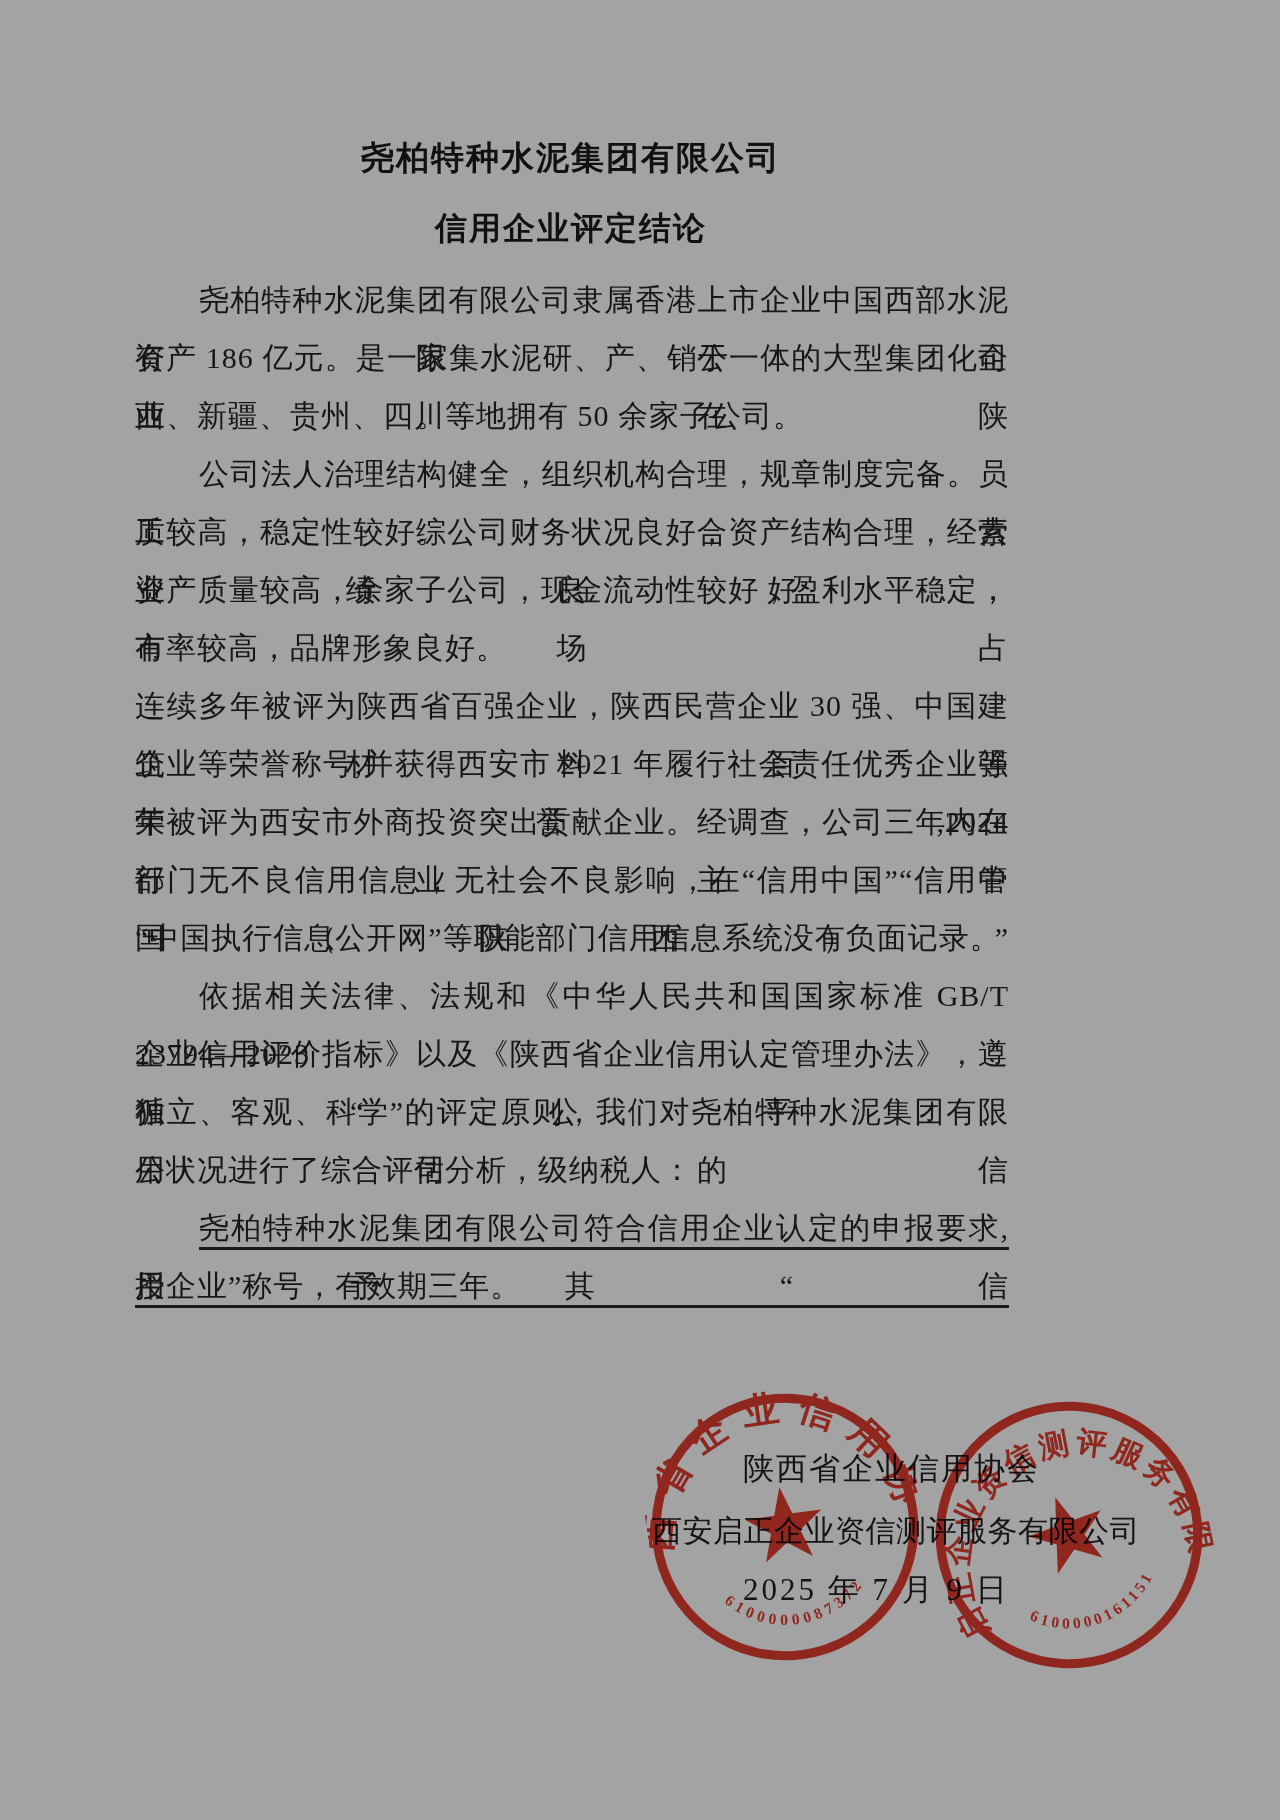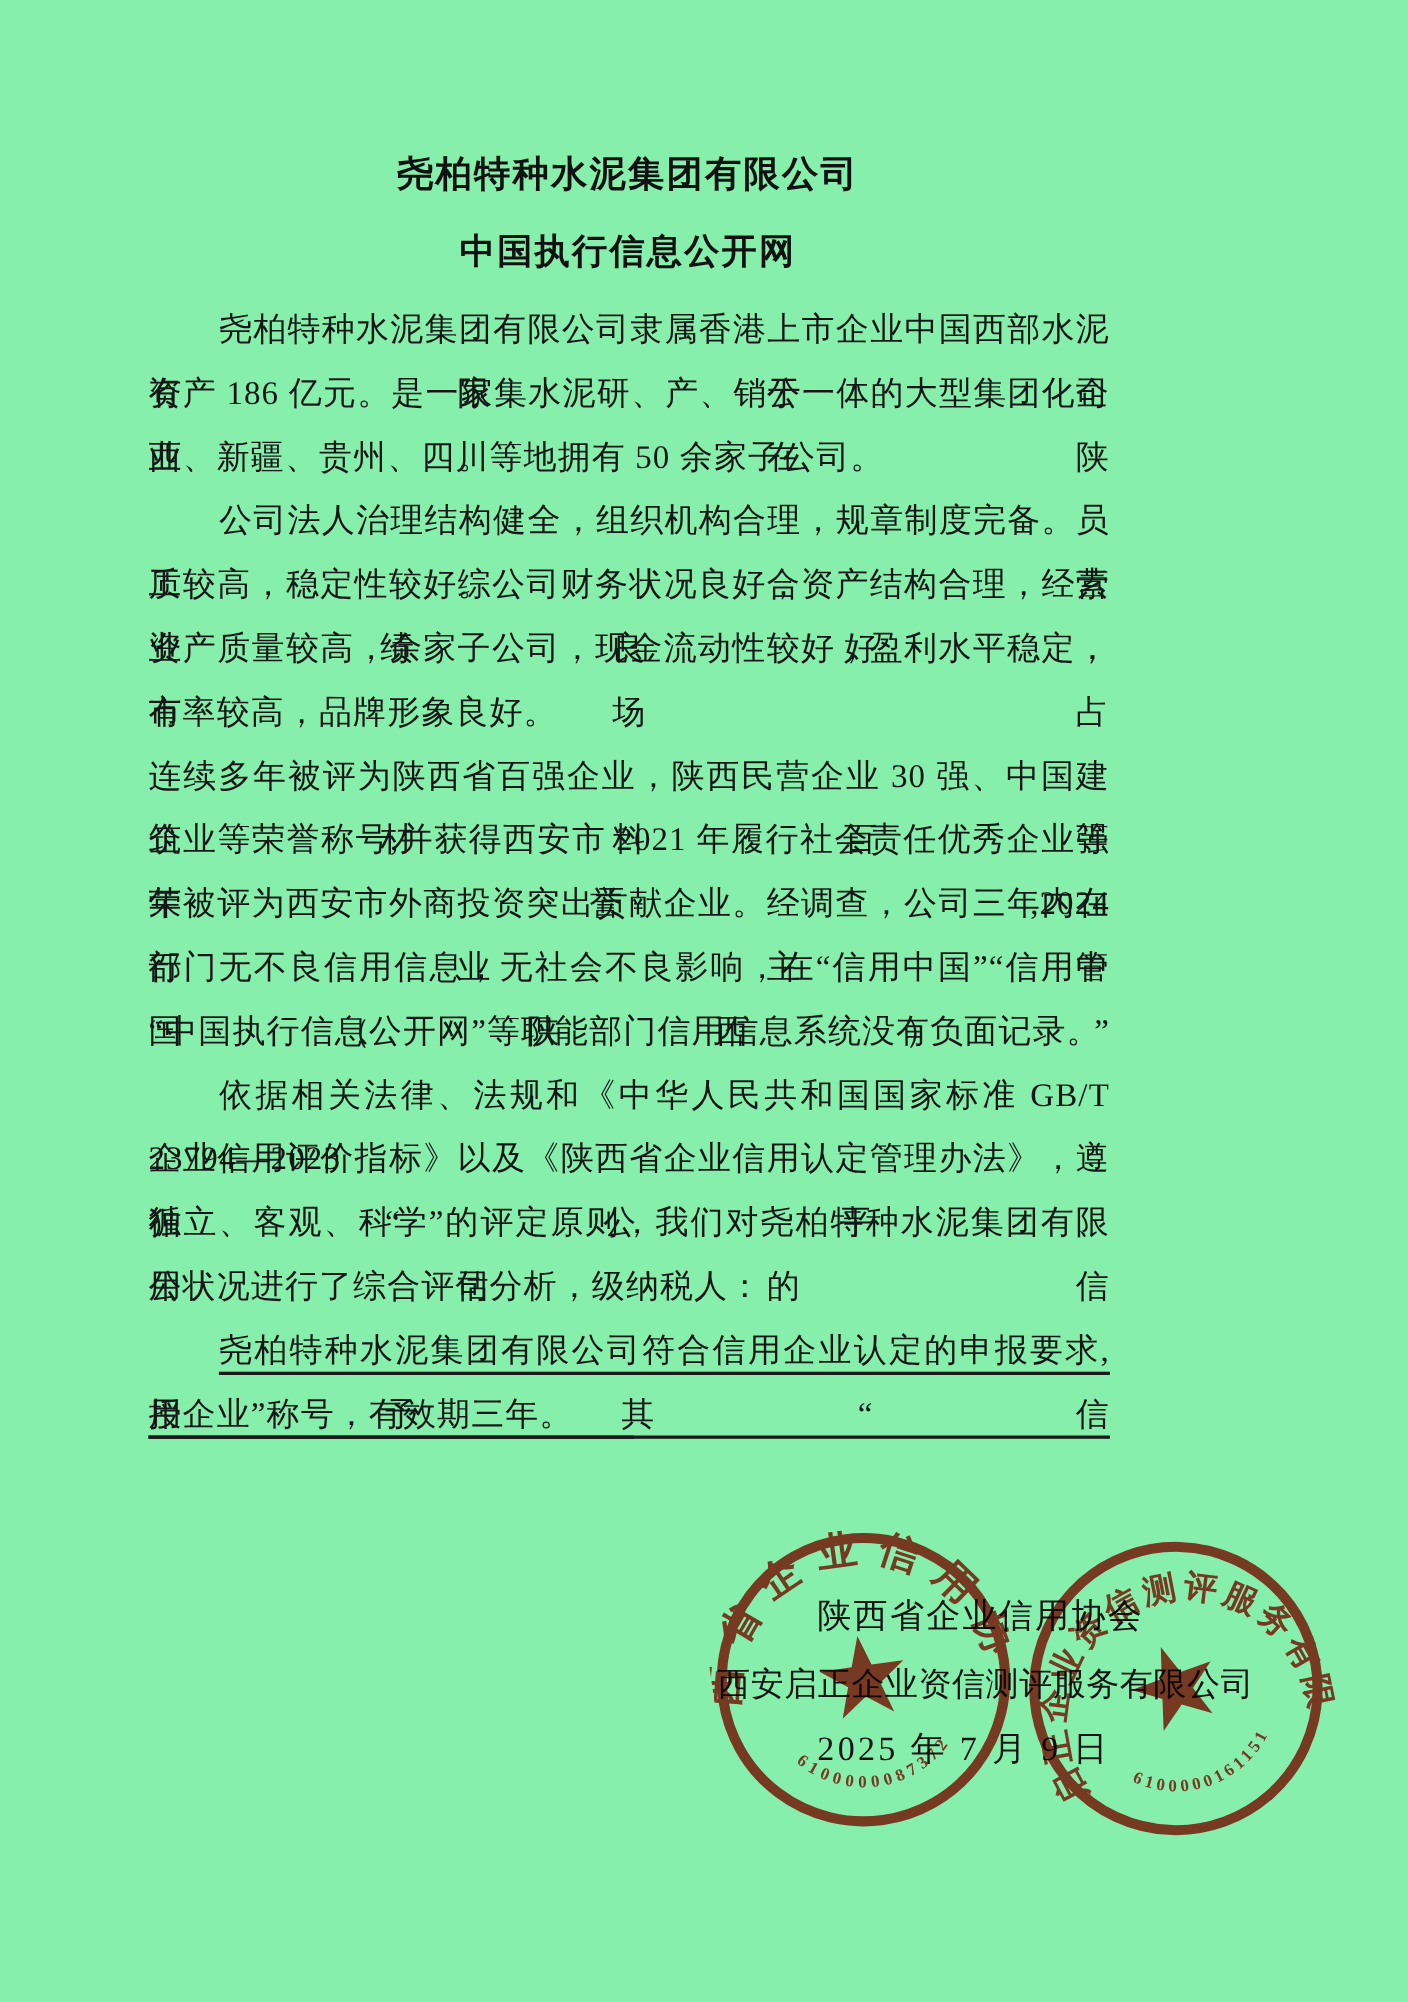--- a/index.html
+++ b/index.html
@@ -1,19 +1,19 @@
 <!DOCTYPE html>
 <html><head>
 <meta charset="utf-8">
 <style>
   html,body{margin:0;padding:0;background:#ffffff;}
   .page{
     position:relative;
     width:1280px;height:1820px;
-    background:#86efac;
+    background:#a3a3a3;
     overflow:hidden;
     font-family:"Liberation Serif", serif;
     color:#1b1b1b;
   }
   .doc-title{
     position:absolute;left:135px;top:136px;width:872px;
     text-align:center;
     font-family:"Liberation Sans", sans-serif;
     font-weight:bold;font-size:33px;letter-spacing:2px;
     color:#111;
@@ -64,21 +64,21 @@
   .seal-left{left:648px;top:1390px;width:274px;height:274px;transform:rotate(-8deg);}
   .seal-right{left:932px;top:1398px;width:274px;height:274px;transform:rotate(-20deg);}
   .seal text{font-family:"Liberation Serif", serif;font-weight:bold;}
 </style>
 </head>
 <body>
 
 <div class="page">
 
   <div class="doc-title">尧柏特种水泥集团有限公司</div>
-  <div class="doc-subtitle">中国执行信息公开网</div>
+  <div class="doc-subtitle">信用企业评定结论</div>
 
   <div class="content">
     <div class="ln ind j">尧柏特种水泥集团有限公司隶属香港上市企业中国西部水泥有限公司</div>
     <div class="ln j">资产 186 亿元。是一家集水泥研、产、销于一体的大型集团化企业。在陕</div>
     <div class="ln">西、新疆、贵州、四川等地拥有 50 余家子公司。</div>
     <div class="ln ind j">公司法人治理结构健全，组织机构合理，规章制度完备。员工综合素</div>
     <div class="ln j">质较高，稳定性较好。公司财务状况良好，资产结构合理，经营业绩良好，</div>
     <div class="ln j">资产质量较高，余家子公司，现金流动性较好，盈利水平稳定，市场占</div>
     <div class="ln">有率较高，品牌形象良好。</div>
     <div class="ln j">连续多年被评为陕西省百强企业，陕西民营企业 30 强、中国建筑材料百强</div>

